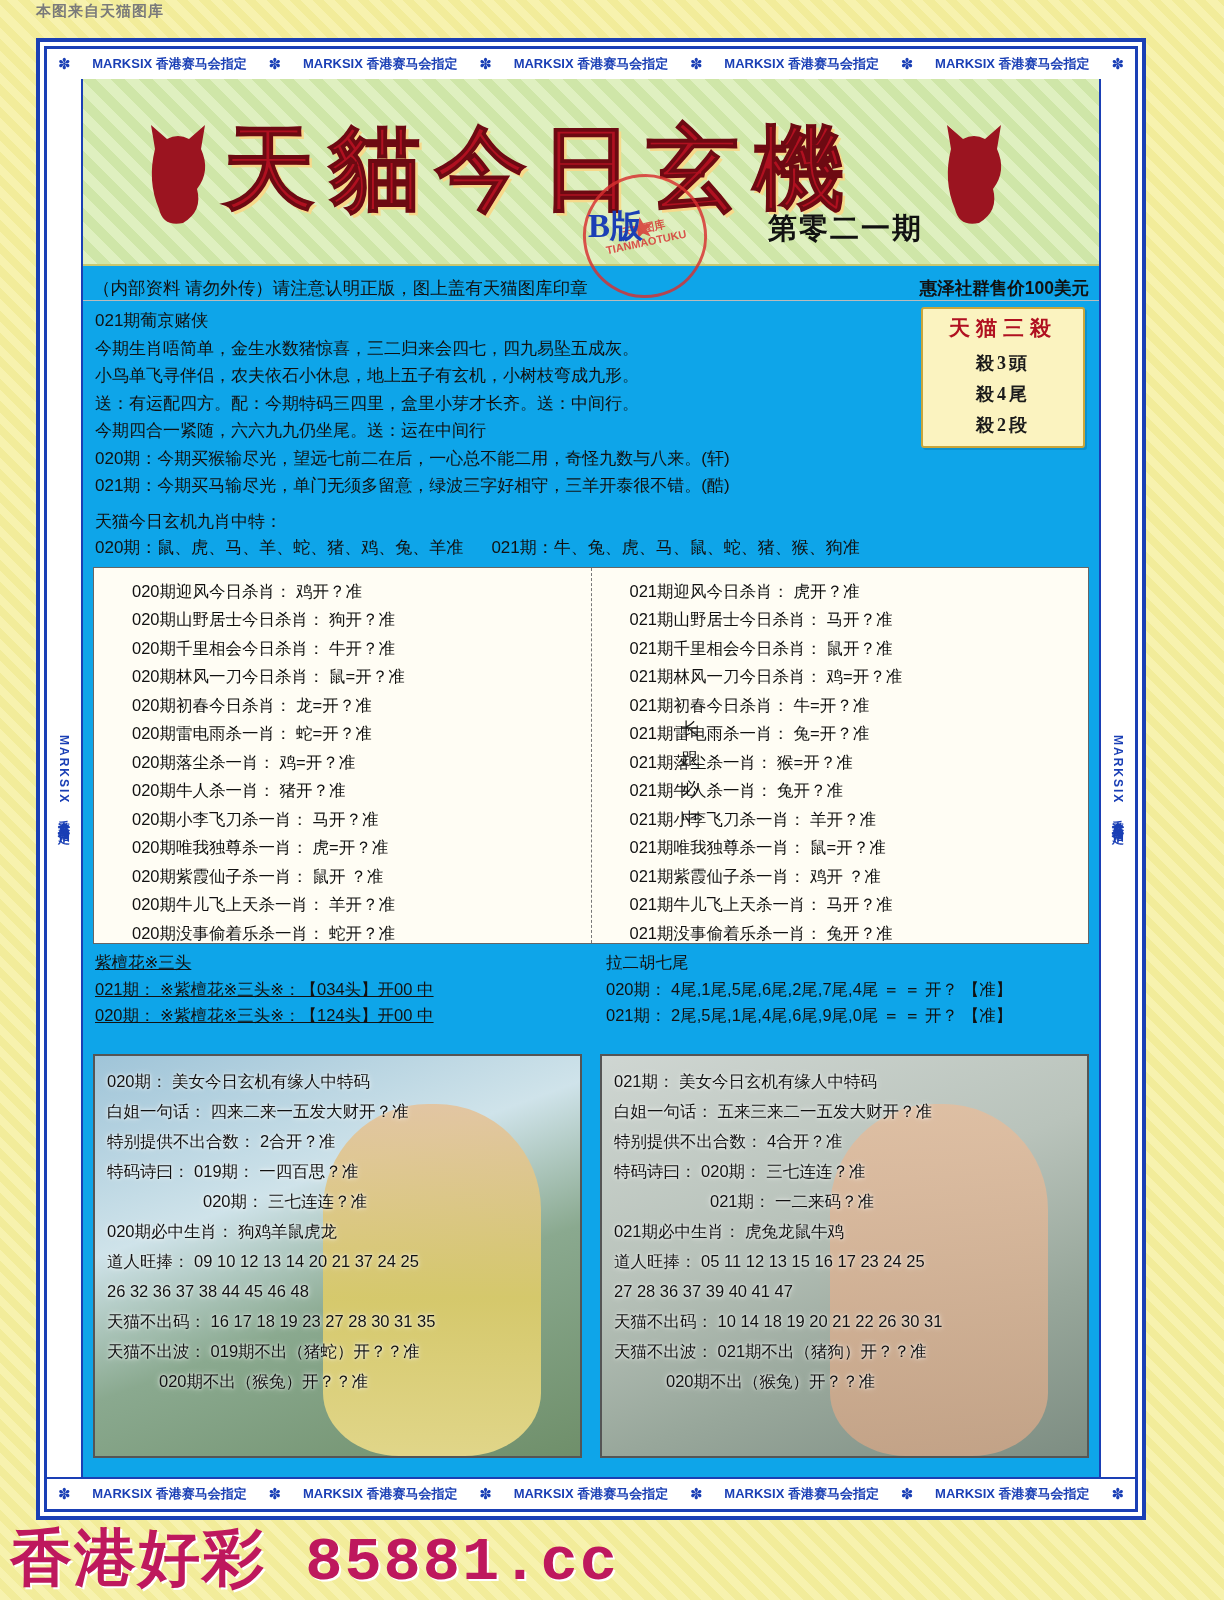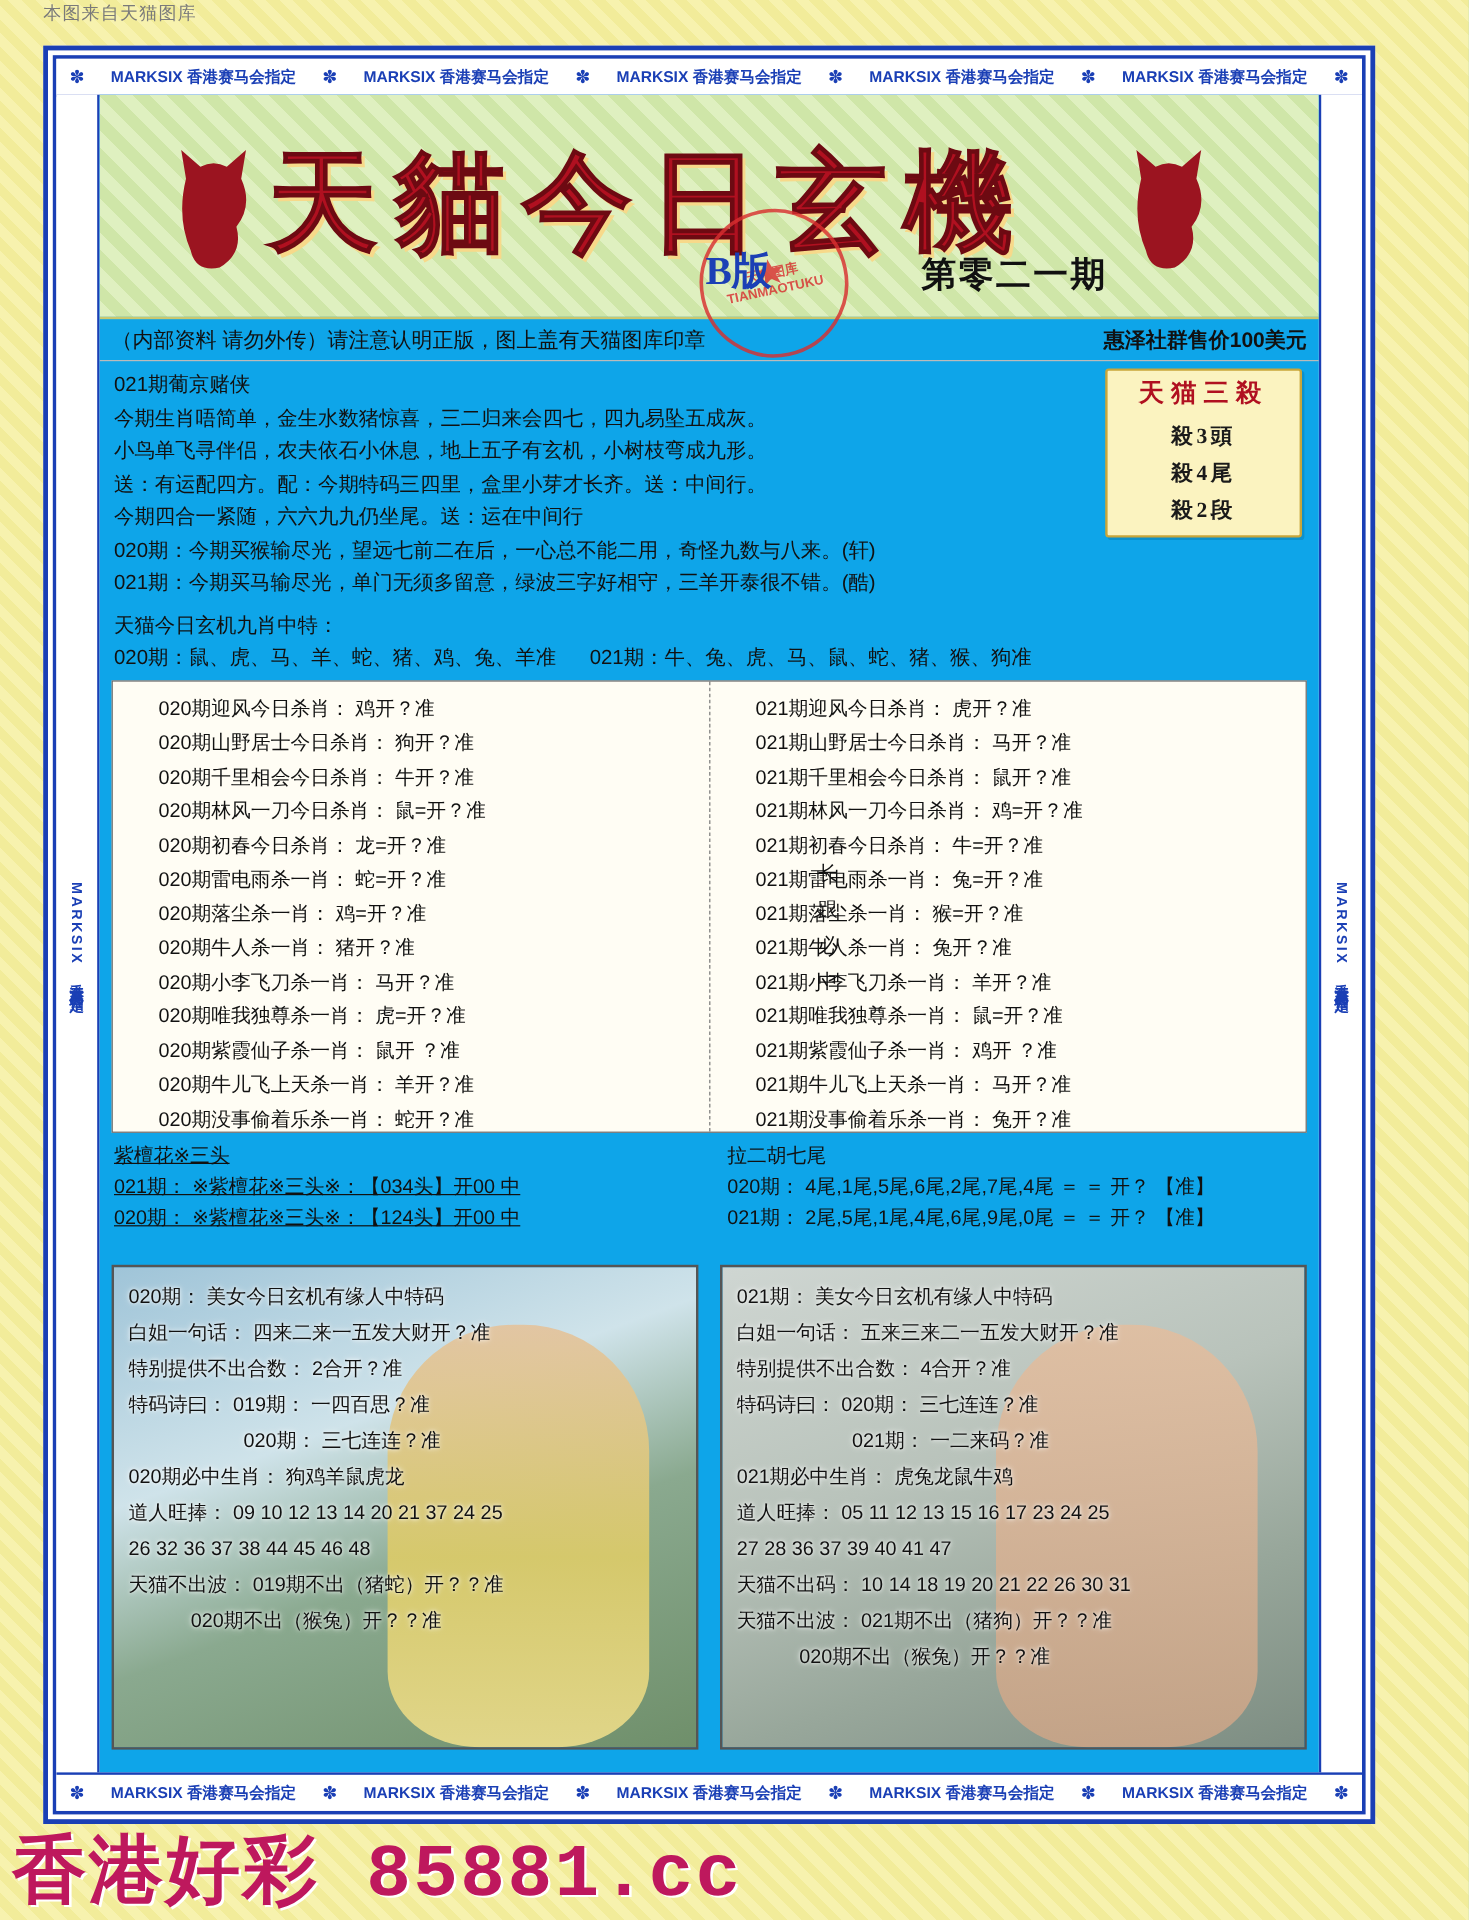--- a/index.html
+++ b/index.html
@@ -10,21 +10,21 @@
     position:relative;overflow:hidden;
   }
   
   .page{
     position:absolute;inset:0;
     background:
       repeating-linear-gradient(45deg,#f7f2ae 0 8px,#f2ec9a 8px 16px);
   }
   .watermark-top{
     position:absolute;left:36px;top:2px;
-    font-size:15px;color:#7a7a7a;font-weight:normal;
+    font-size:15px;color:#7a7a7a;font-weight:bold;
     letter-spacing:1px;
   }
   .watermark-bottom{
     position:absolute;left:10px;bottom:0px;
     font-size:62px;font-weight:bold;
     color:#be185d;
     text-shadow:2px 2px 0 #ffffff;
     letter-spacing:2px;
     z-index:40;
     font-family:Liberation Mono, monospace;
@@ -112,21 +112,21 @@
     position:absolute;left:500px;top:95px;width:118px;height:118px;
     border:3px solid #d83030;border-radius:50%;
     color:#d83030;opacity:.82;
     display:flex;align-items:center;justify-content:center;
     font-size:11px;font-weight:bold;text-align:center;line-height:1.25;
     transform:rotate(-12deg);
   }
   .seal .star{position:absolute;font-size:30px;top:32px;left:44px;}
   
   .notice{
-    display:flex;align-items:center;
+    display:flex;align-items:flex-end;
     height:34px;border-bottom:1px solid #bbb;
     font-size:17.5px;color:#111;padding:0 10px;
     white-space:nowrap;
   }
   .notice .n1{margin-right:4px;}
   .notice .price{margin-left:auto;font-weight:bold;}
   
   .verse{
     padding:6px 10px 2px 12px;font-size:17px;line-height:1.62;color:#111;
     position:relative;
@@ -327,20 +327,21 @@
           <div class="figure"></div>
           <div class="ptext">
             <div>020期：  美女今日玄机有缘人中特码</div>
             <div>白姐一句话： 四来二来一五发大财开？准</div>
             <div>特别提供不出合数：  2合开？准</div>
             <div>特码诗曰： 019期：  一四百思？准</div>
             <div class="indent">020期：  三七连连？准</div>
             <div>020期必中生肖：  狗鸡羊鼠虎龙</div>
             <div>道人旺捧： 09 10 12 13 14 20 21 37 24 25</div>
             <div>26 32 36 37 38 44 45 46 48</div>
+            <div>天猫不出码：  16 17 18 19 23 27 28 30 31 35</div>
             <div>天猫不出波：  019期不出（猪蛇）开？？准</div>
             <div class="indent2">020期不出（猴兔）开？？准</div>
           </div>
         </div>
 
         <div class="photo p2">
           <div class="figure"></div>
           <div class="ptext">
             <div>021期：  美女今日玄机有缘人中特码</div>
             <div>白姐一句话： 五来三来二一五发大财开？准</div>

